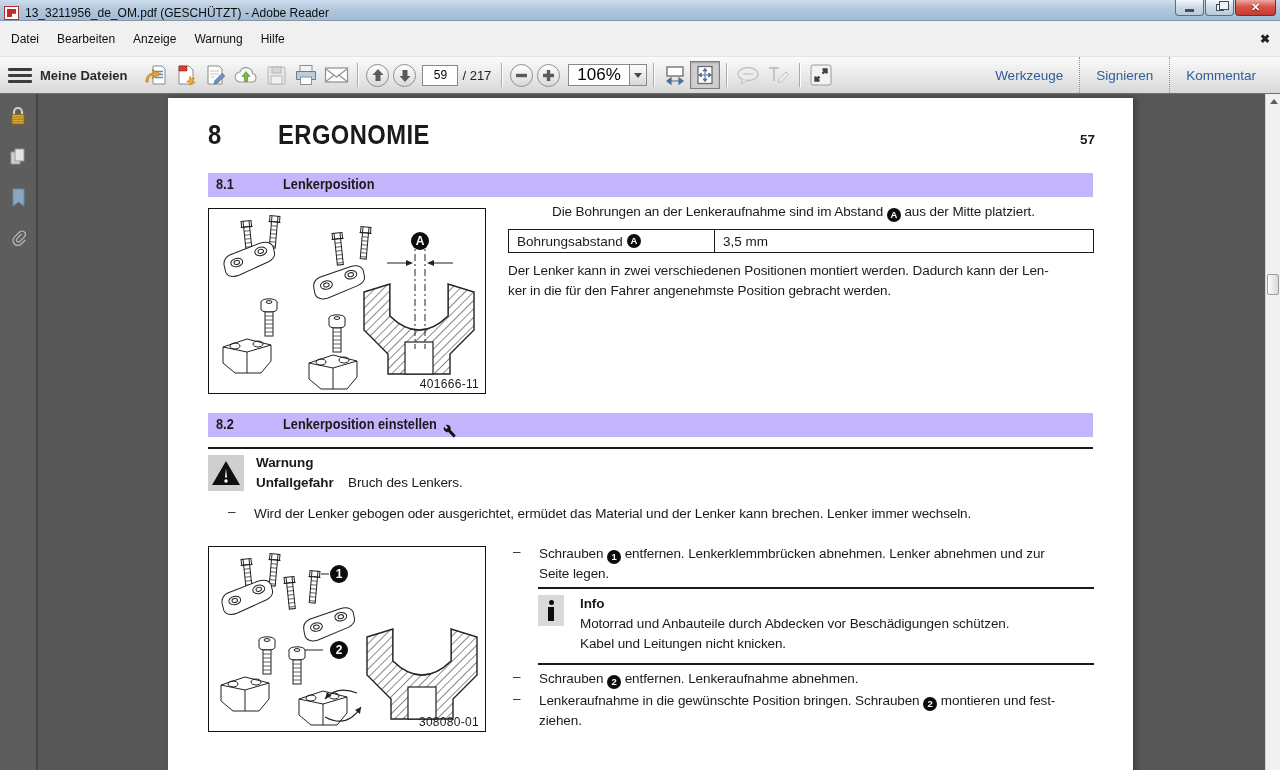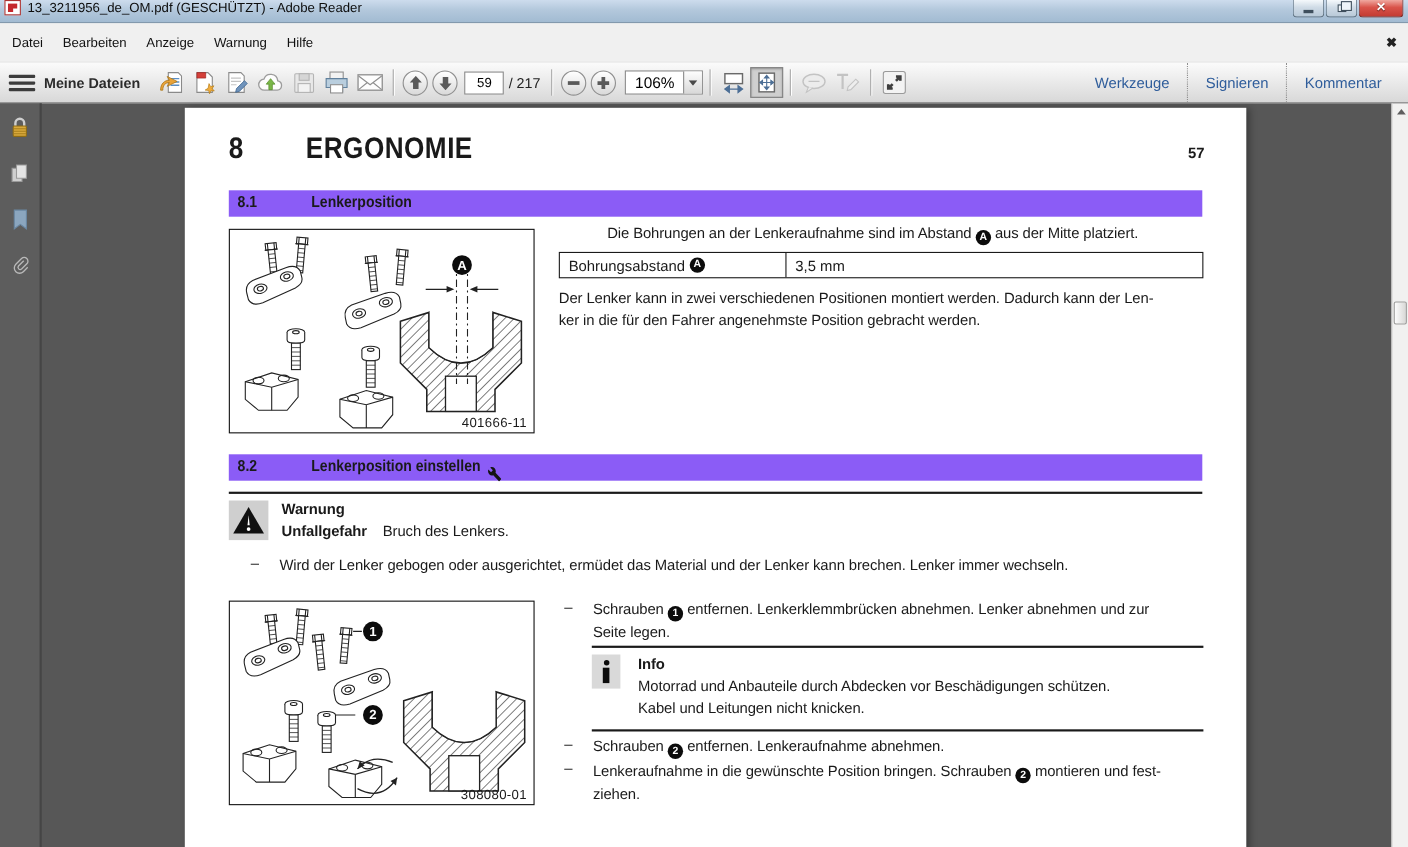--- a/index.html
+++ b/index.html
@@ -1,20 +1,20 @@
 <!DOCTYPE html>
 <html><head>
 <meta charset="utf-8">
 <style>
   * { box-sizing: border-box; margin: 0; padding: 0; }
   html,body { width:1280px; height:770px; overflow:hidden;
     font-family:"Liberation Sans", sans-serif; }
 
   
-  .titlebar { height:21px; display:flex; align-items:flex-start; padding-left:4px;
+  .titlebar { height:21px; display:flex; align-items:flex-end; padding-left:4px;
     background:linear-gradient(#cddced 0%, #b3c8dc 45%, #a2bbd2 100%);
     border-bottom:1px solid #8399ad; position:relative; }
   .pdficon { width:15px; height:14px; background:#fff; border:1px solid #a33;
     position:relative; display:inline-block; }
   .pdficon::after{ content:""; position:absolute; left:2px; top:2px; right:2px; height:8px;
     background:#c5282d; clip-path:polygon(0 0,100% 0,100% 60%,55% 60%,55% 100%,0 100%); }
   .title-text { font-size:12px; color:#0d0d0d; margin-left:6px; }
   .winbtns { position:absolute; right:4px; top:0; display:flex; gap:1px; }
   .winbtn { width:29px; height:16px; border:1px solid #5c6e7d; border-top:none;
     border-radius:0 0 4px 4px; background:linear-gradient(#f5f9fc,#cfdbe6 45%,#b8c9d8);
@@ -44,21 +44,21 @@
   .tb-icon { width:30px; height:28px; display:flex; align-items:center; justify-content:center; }
   .sep { width:1px; height:24px; background:#aaa; margin:0 6px; box-shadow:1px 0 0 #fff; }
   .circle-btn { width:23px; height:23px; border-radius:50%; border:1px solid #8f8f8f;
     background:linear-gradient(#ffffff,#d9d9d9); display:flex; align-items:center;
     justify-content:center; margin:0 2px; }
   .page-input { width:36px; height:21px; border:1px solid #898989; background:#fff;
     font-size:12px; text-align:center; font-family:"Liberation Sans",sans-serif; margin:0 4px; }
   .page-total { font-size:13px; color:#222; margin-right:4px; white-space:nowrap; }
   .zoom-combo { display:flex; align-items:center; height:22px; border:1px solid #898989;
     background:#fff; margin-left:6px; }
-  .zoom-value { font-size:14px; padding:0 8px; min-width:42px; text-align:right; }
+  .zoom-value { font-size:17px; padding:0 8px; min-width:42px; text-align:right; }
   .zoom-drop { width:17px; height:100%; border-left:1px solid #898989;
     background:linear-gradient(#fdfdfd,#d8d8d8); display:flex; align-items:center; justify-content:center; }
   .tb-btn-pressed { border:1px solid #7f7f7f; background:#cfcfcf; box-shadow:inset 0 1px 2px rgba(0,0,0,.25); }
   .tb-links { margin-left:auto; display:flex; align-items:center; height:100%; }
   .tb-link { color:#2f5d9b; font-weight:normal; font-size:13.5px; padding:0 16px; height:100%;
     display:flex; align-items:center; }
   .tb-link + .tb-link { border-left:1px dotted #8f8f8f; }
 
   
   .main { position:relative; height:692px; display:flex; background:#575757; }
@@ -70,21 +70,21 @@
     border:2px solid #8fb0cc; }
 
   .page { position:absolute; left:130px; top:4px; width:965px; height:680px; background:#fff;
     box-shadow:3px 0 6px rgba(0,0,0,.3); color:#1a1a1a; }
   .page * { position:absolute; }
 
   .condensed { transform:scaleX(.88); transform-origin:left; white-space:nowrap; }
   .doc-h1num { left:40px; top:22px; font-size:27px; font-weight:bold; }
   .doc-h1 { left:110px; top:22px; font-size:27px; font-weight:bold; letter-spacing:.5px; }
   .doc-pageno { right:38px; top:34px; font-size:13.5px; font-weight:bold; }
-  .secbar { left:40px; width:885px; height:24px; background:#8b5cf6; }
+  .secbar { left:40px; width:885px; height:24px; background:#c4b5fd; }
   .secbar .num { left:8px; top:3px; font-size:14.5px; font-weight:bold; }
   .secbar .ttl { left:75px; top:3px; font-size:14.5px; font-weight:bold; display:flex; align-items:center; gap:7px; }
   .wrench-icon { display:inline-block; transform:scaleX(1.05); }
 
   .fig { border:1.5px solid #111; width:278px; height:186px; background:#fff; }
   .fig svg { position:static; }
   .fig-caption { right:6px; bottom:2px; font-size:12px; letter-spacing:.3px; position:absolute; }
   .fig-badge { position:absolute; width:18px; height:18px; border-radius:50%; background:#0c0c0c;
     color:#fff; font-size:12px; font-weight:bold; display:flex; align-items:center;
     justify-content:center; line-height:1; }

